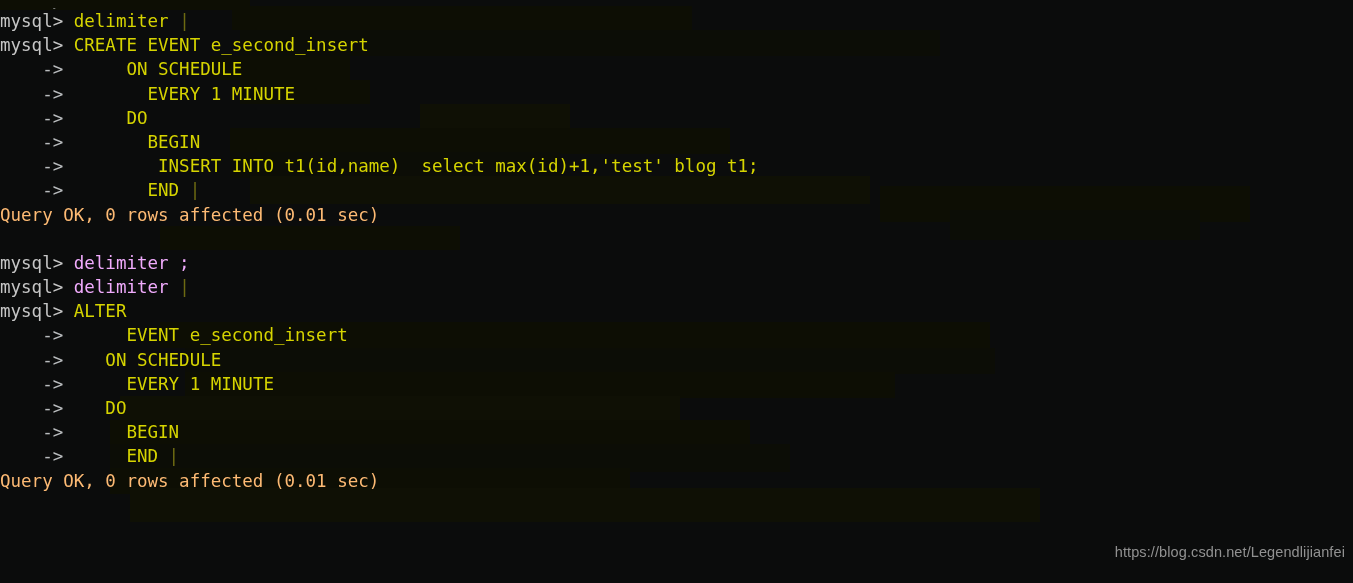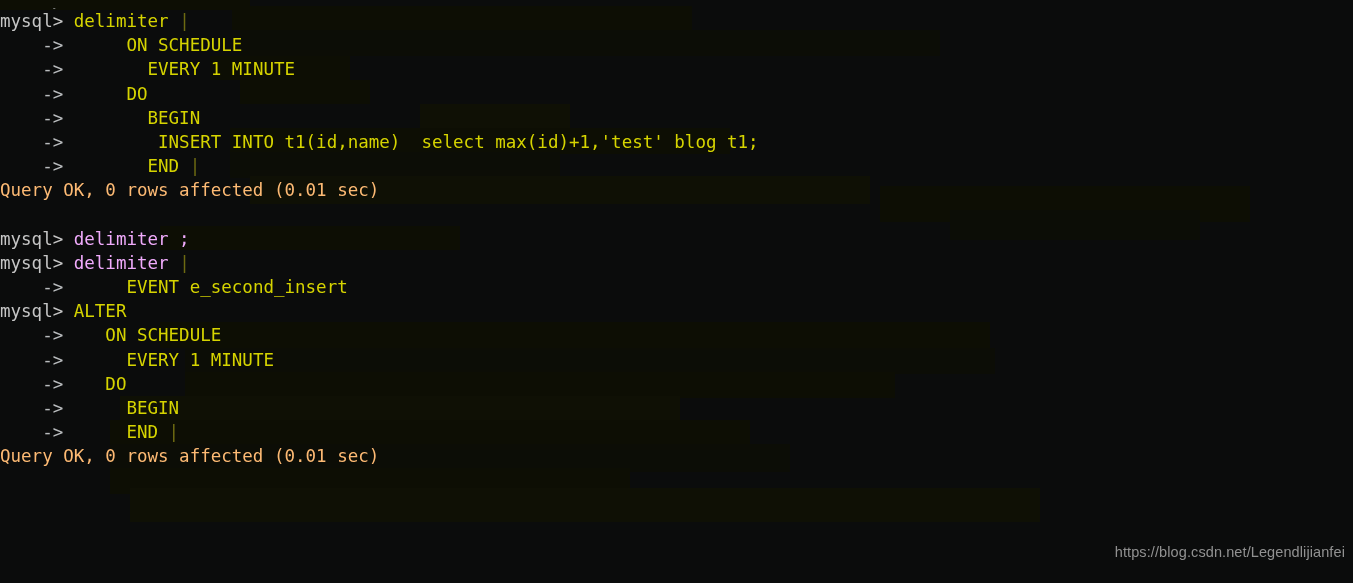--- a/index.html
+++ b/index.html
@@ -86,20 +86,21 @@
   <div class="smear b" style="left:110px; top:444px; width:680px; height:28px;"></div>
   <div class="smear" style="left:110px; top:468px; width:520px; height:26px;"></div>
   <div class="smear c" style="left:130px; top:488px; width:910px; height:34px;"></div>
 
   <div id="screen">
 
     <div class="line first-line"><span class="arrow">    -&gt;</span></div>
 
     <div class="line"><span class="prompt">mysql&gt; </span><span class="cmd">delimiter </span><span class="cursorbar">|</span></div>
 
+    <div class="line"><span class="prompt">mysql&gt; </span><span class="cmd">CREATE EVENT e_second_insert</span><span class="cursorbar"></span></div>
 
     <div class="line"><span class="arrow">    -&gt; </span><span class="cmd">     ON SCHEDULE</span><span class="cursorbar"></span></div>
 
     <div class="line"><span class="arrow">    -&gt; </span><span class="cmd">       EVERY 1 MINUTE</span><span class="cursorbar"></span></div>
 
 
     <div class="line"><span class="arrow">    -&gt; </span><span class="cmd">     DO</span><span class="cursorbar"></span></div>
 
     <div class="line"><span class="arrow">    -&gt; </span><span class="cmd">       BEGIN</span><span class="cursorbar"></span></div>
 
@@ -108,23 +109,23 @@
     <div class="line"><span class="arrow">    -&gt; </span><span class="cmd">       END </span><span class="cursorbar">|</span></div>
 
     <div class="line"><span class="result">Query OK, 0 rows affected (0.01 sec)</span></div>
 
     <div class="line"><span class="result"></span></div>
 
     <div class="line"><span class="prompt">mysql&gt; </span><span class="plain">delimiter ;</span><span class="cursorbar"></span></div>
 
     <div class="line"><span class="prompt">mysql&gt; </span><span class="plain">delimiter </span><span class="cursorbar">|</span></div>
 
+    <div class="line"><span class="prompt">mysql&gt; </span><span class="cmd">ALTER</span><span class="cursorbar"></span></div>
+
     <div class="line"><span class="arrow">    -&gt; </span><span class="cmd">     EVENT e_second_insert</span><span class="cursorbar"></span></div>
-
-    <div class="line"><span class="prompt">mysql&gt; </span><span class="cmd">ALTER</span><span class="cursorbar"></span></div>
 
     <div class="line"><span class="arrow">    -&gt; </span><span class="cmd">   ON SCHEDULE</span><span class="cursorbar"></span></div>
 
     <div class="line"><span class="arrow">    -&gt; </span><span class="cmd">     EVERY 1 MINUTE</span><span class="cursorbar"></span></div>
 
 
     <div class="line"><span class="arrow">    -&gt; </span><span class="cmd">   DO</span><span class="cursorbar"></span></div>
 
     <div class="line"><span class="arrow">    -&gt; </span><span class="cmd">     BEGIN</span><span class="cursorbar"></span></div>
 

